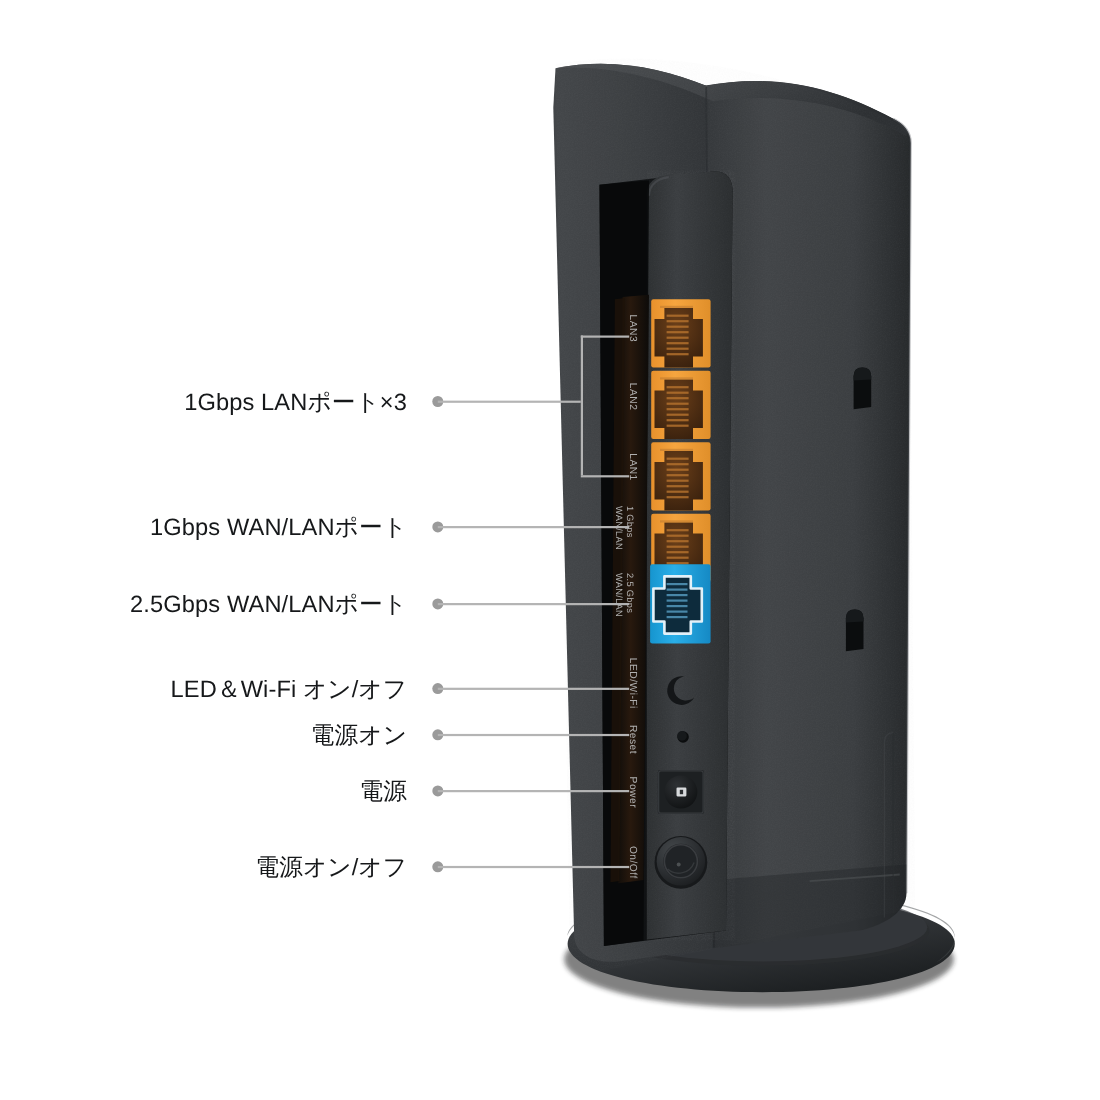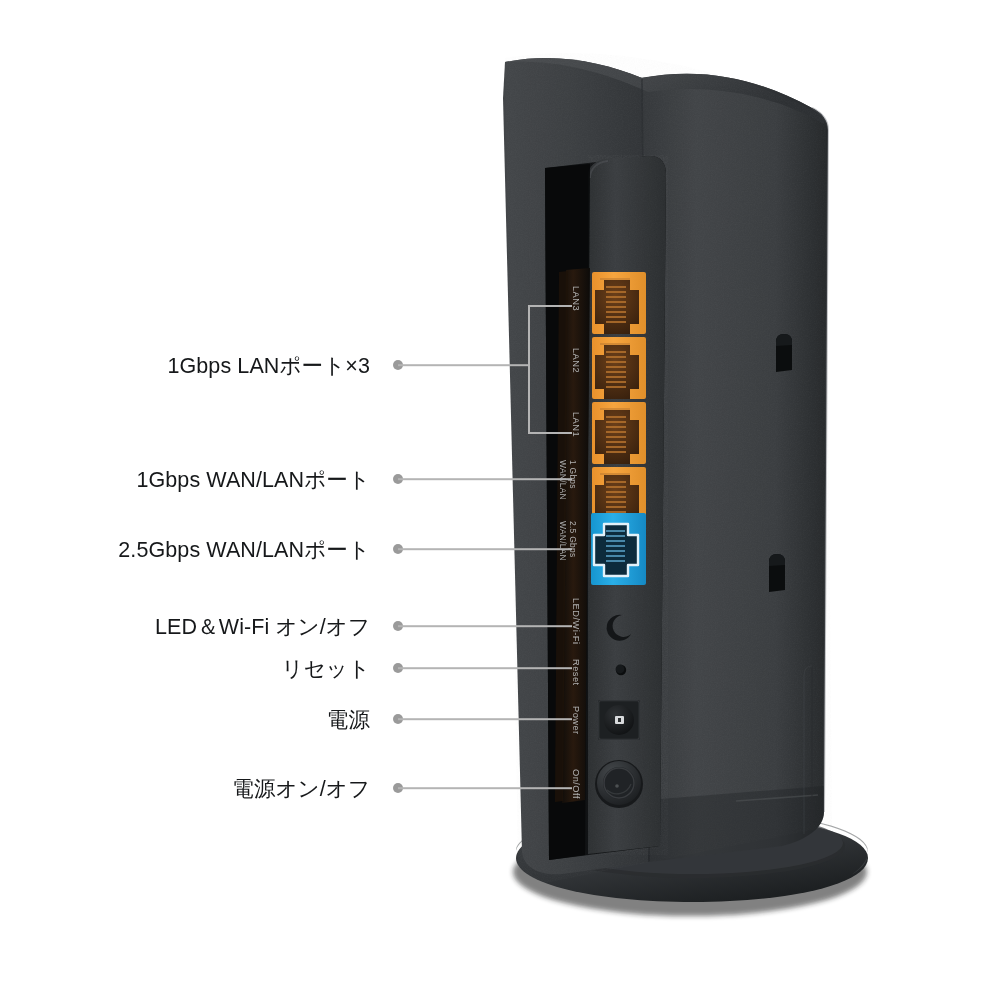--- a/index.html
+++ b/index.html
@@ -356,21 +356,21 @@
     <span class="line" style="width:174px;"></span>
   </div>
 
   <div class="callout" style="left:398px;top:626px;">
     <span class="txt">LED＆Wi-Fi オン/オフ</span>
     <span class="dot"></span>
     <span class="line" style="width:174px;"></span>
   </div>
 
   <div class="callout" style="left:398px;top:668px;">
-    <span class="txt">リセット</span>
+    <span class="txt">電源オン</span>
     <span class="dot"></span>
     <span class="line" style="width:174px;"></span>
   </div>
 
   <div class="callout" style="left:398px;top:719px;">
     <span class="txt">電源</span>
     <span class="dot"></span>
     <span class="line" style="width:174px;"></span>
   </div>
 

